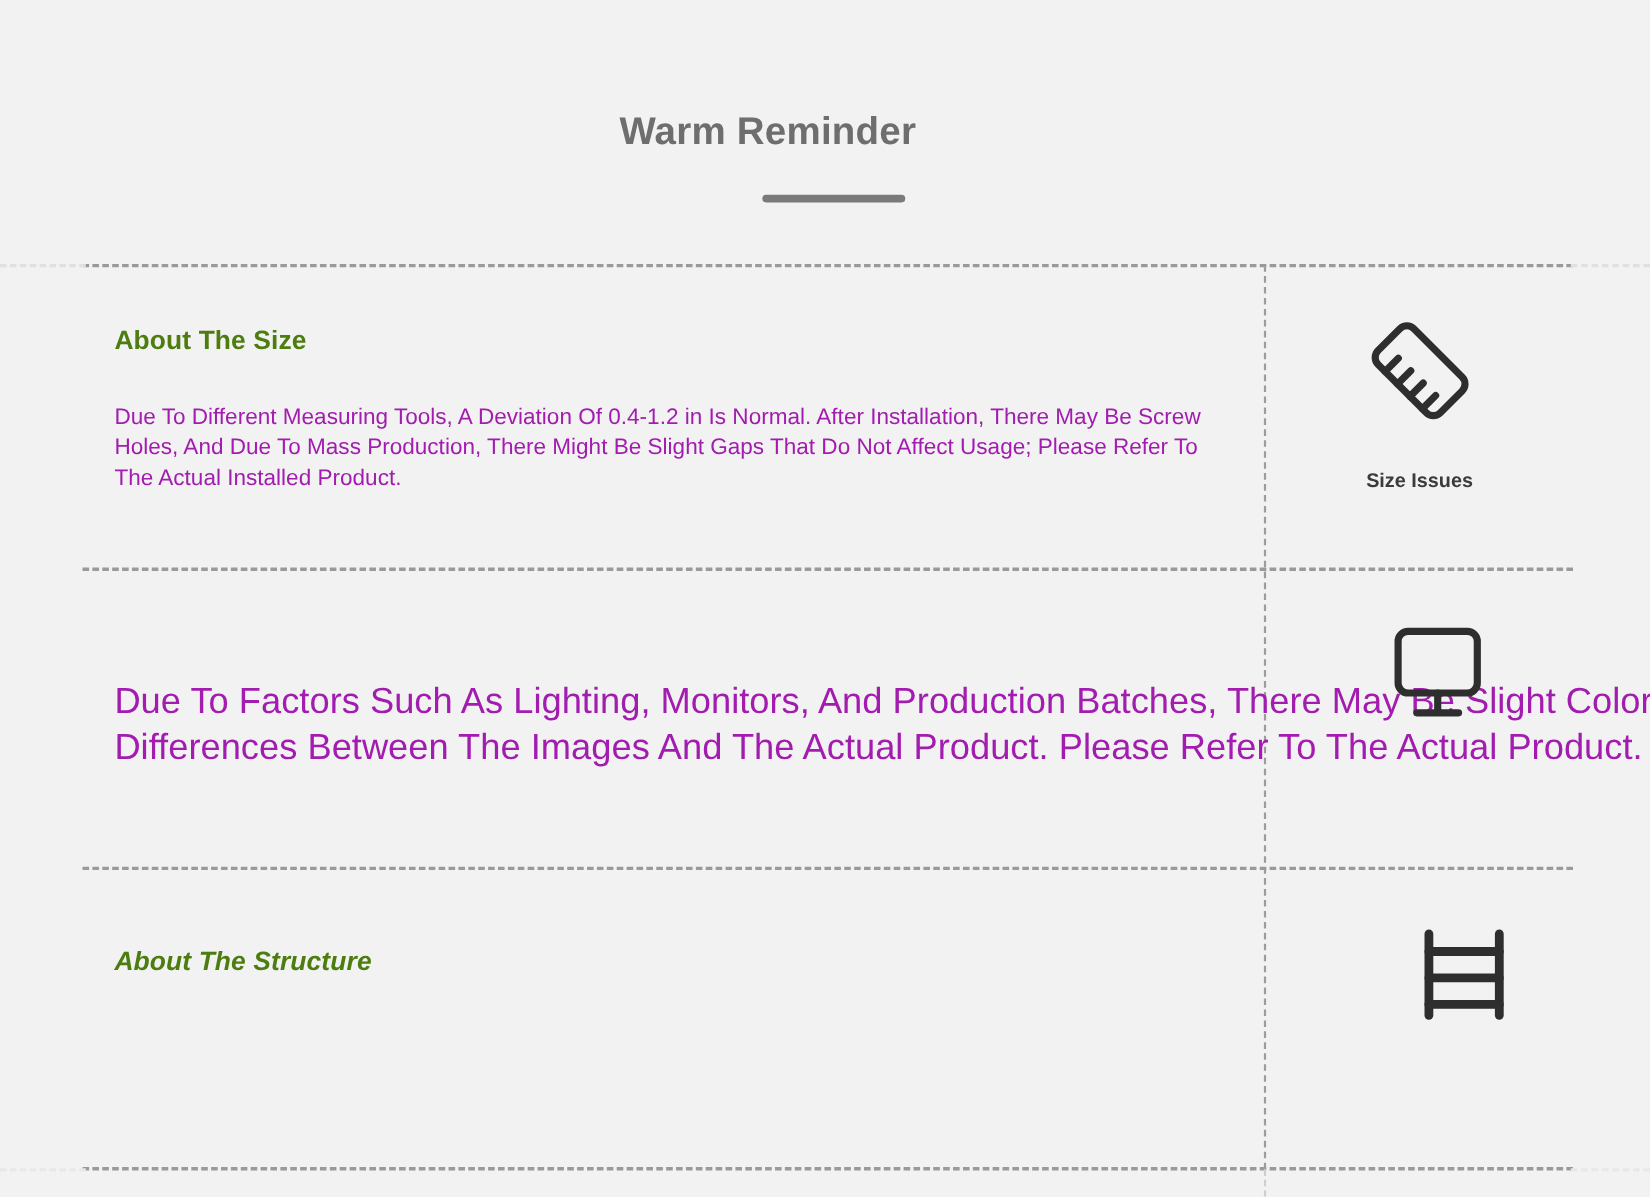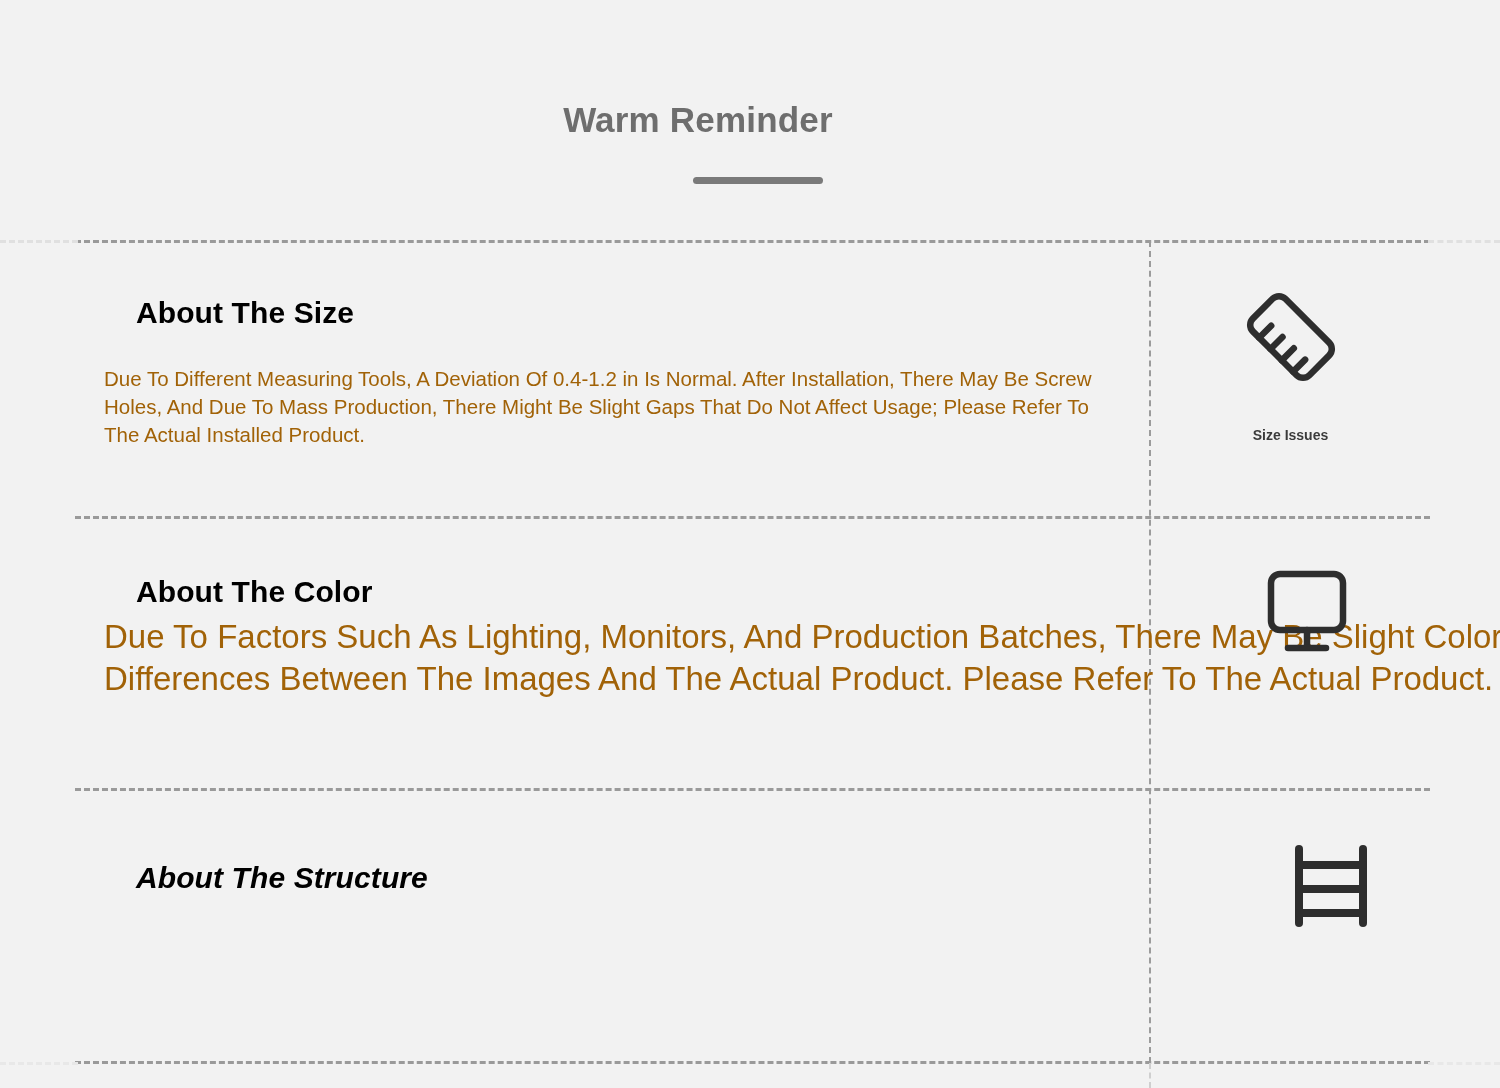--- a/index.html
+++ b/index.html
@@ -120,30 +120,29 @@
     position: absolute;
     left: 0;
     top: 0;
     width: 1074px;
     height: 100%;
   }
 
   .section-heading {
     position: absolute;
     left: 29px;
-    font-size: 30px;
+    font-size: 24px;
     font-weight: bold;
-    color: #000000;
+    color: #4d7c0f;
     letter-spacing: 0.1px;
     white-space: nowrap;
-    margin-left: 32px;
   }
   .section-body {
     position: absolute;
-    color: #a16207;
+    color: #a21caf;
     white-space: pre-line;
   }
 
   
   #size-heading { top: 53px; }
   #size-body {
     left: 29px;
     top: 122px;
     width: 1000px;
     font-size: 20.5px;
@@ -185,21 +184,21 @@
     left: 0;
     width: 279px;
     text-align: center;
     line-height: 0;
   }
   .icon-caption {
     position: absolute;
     left: 0;
     width: 279px;
     text-align: center;
-    font-size: 14px;
+    font-size: 18px;
     font-weight: bold;
     color: #3b3b3b;
     white-space: nowrap;
   }
 
   #size-icon-glyph    { top: 44px; }
   #size-icon-caption  { top: 184px; }
   #color-icon-glyph   { top: 47px; }
   #color-icon-caption { top: 182px; }
   #structure-icon-glyph   { top: 52px; }
@@ -249,21 +248,20 @@
         </g>
       </svg>
     </div>
     <div class="icon-caption" id="size-icon-caption">Size Issues</div>
   </div>
 </div>
 
 <div class="row" id="row-color">
 
   <div class="row-text">
-    <div class="section-heading" id="color-heading">About The Color</div>
     <div class="section-body" id="color-body">Due To Factors Such As Lighting, Monitors, And Production Batches, There May Be Slight Color Differences Between The Images And The Actual Product. Please Refer To The Actual Product.</div>
   </div>
 
   <div class="icon-cell">
     <div class="icon-glyph" id="color-icon-glyph">
       <svg width="96" height="92" viewBox="0 0 96 92" fill="none" stroke="#2e2e2e" stroke-width="6.5" stroke-linecap="round" stroke-linejoin="round">
         <rect x="12" y="8" width="72" height="56" rx="9" ry="9"></rect>
         <line x1="48" y1="64" x2="48" y2="80"></line>
         <line x1="29" y1="82" x2="67" y2="82"></line>
       </svg>

